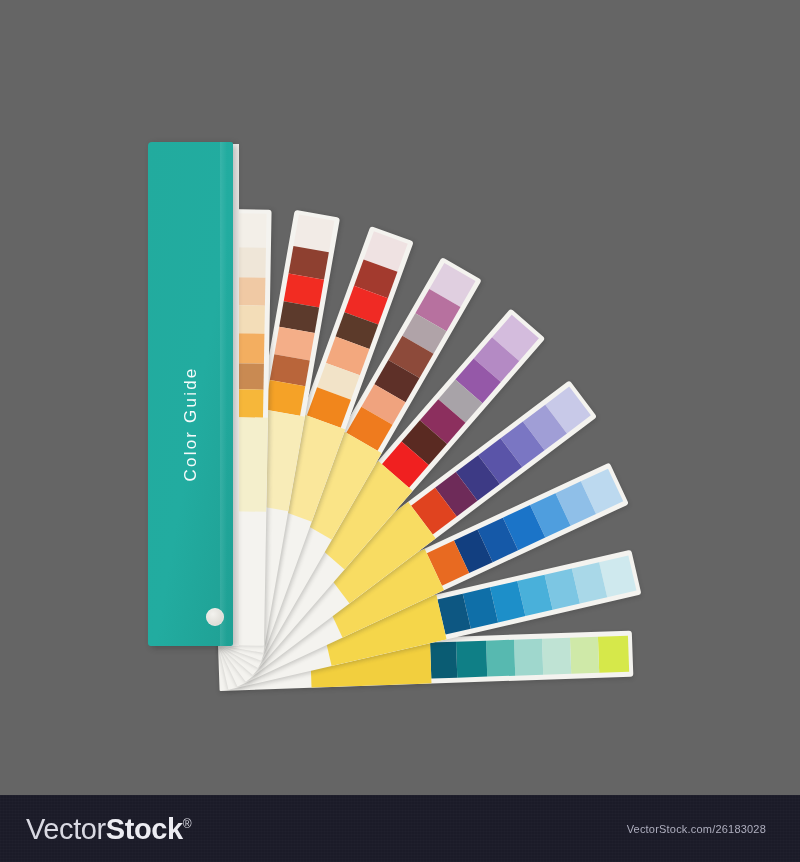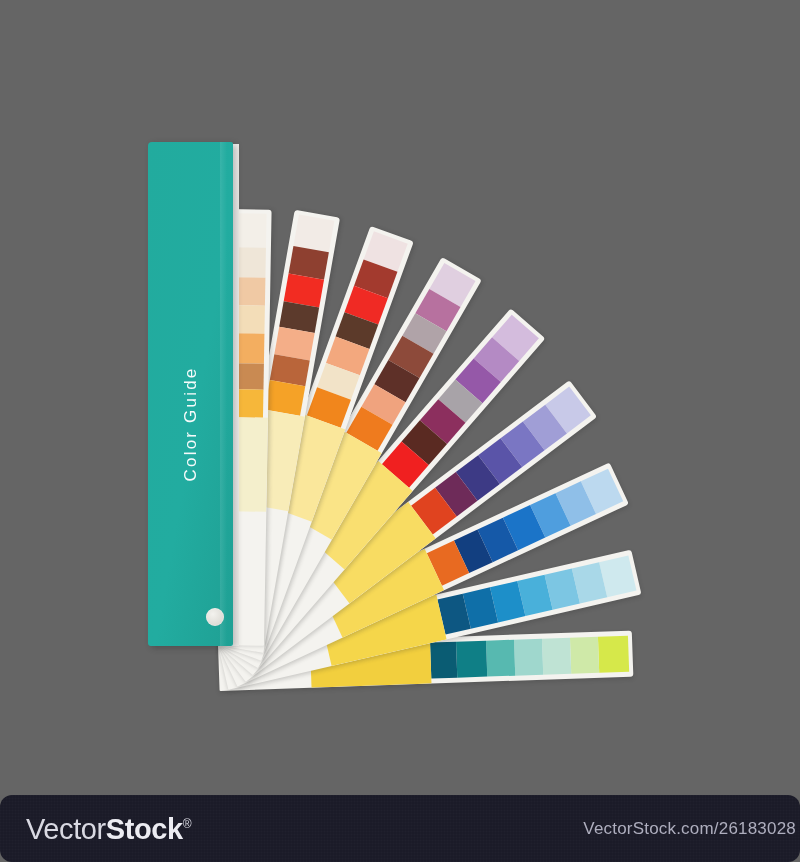--- a/index.html
+++ b/index.html
@@ -119,21 +119,20 @@
 
   
   .footer {
     position: absolute;
     left: 0;
     top: 795px;
     width: 800px;
     height: 67px;
     background: #1b1b28;
     overflow: hidden;
-    border-radius: 12px;
   }
   .footer-grain {
     position: absolute;
     inset: 0;
     opacity: 0.5;
     background:
       repeating-linear-gradient(0deg, rgba(255,255,255,0.028) 0 1px, rgba(0,0,0,0) 1px 3px),
       repeating-linear-gradient(90deg, rgba(255,255,255,0.022) 0 1px, rgba(0,0,0,0) 1px 3px);
   }
   .brand {
@@ -149,25 +148,25 @@
   }
   .brand .b-light { font-weight: 300; }
   .brand .b-bold  { font-weight: 700; color: #ececf2; }
   .brand .b-reg {
     font-size: 12px;
     vertical-align: super;
     font-weight: 400;
   }
   .credit {
     position: absolute;
-    right: 4px;
+    right: 34px;
     top: 50%;
     transform: translateY(-50%);
     color: #aeaebe;
-    font-size: 17px;
+    font-size: 11px;
     letter-spacing: 0.2px;
     white-space: nowrap;
     filter: blur(0.7px);
   }
 </style>
 </head>
 <body>
 
 <div class="stock-page">
 

